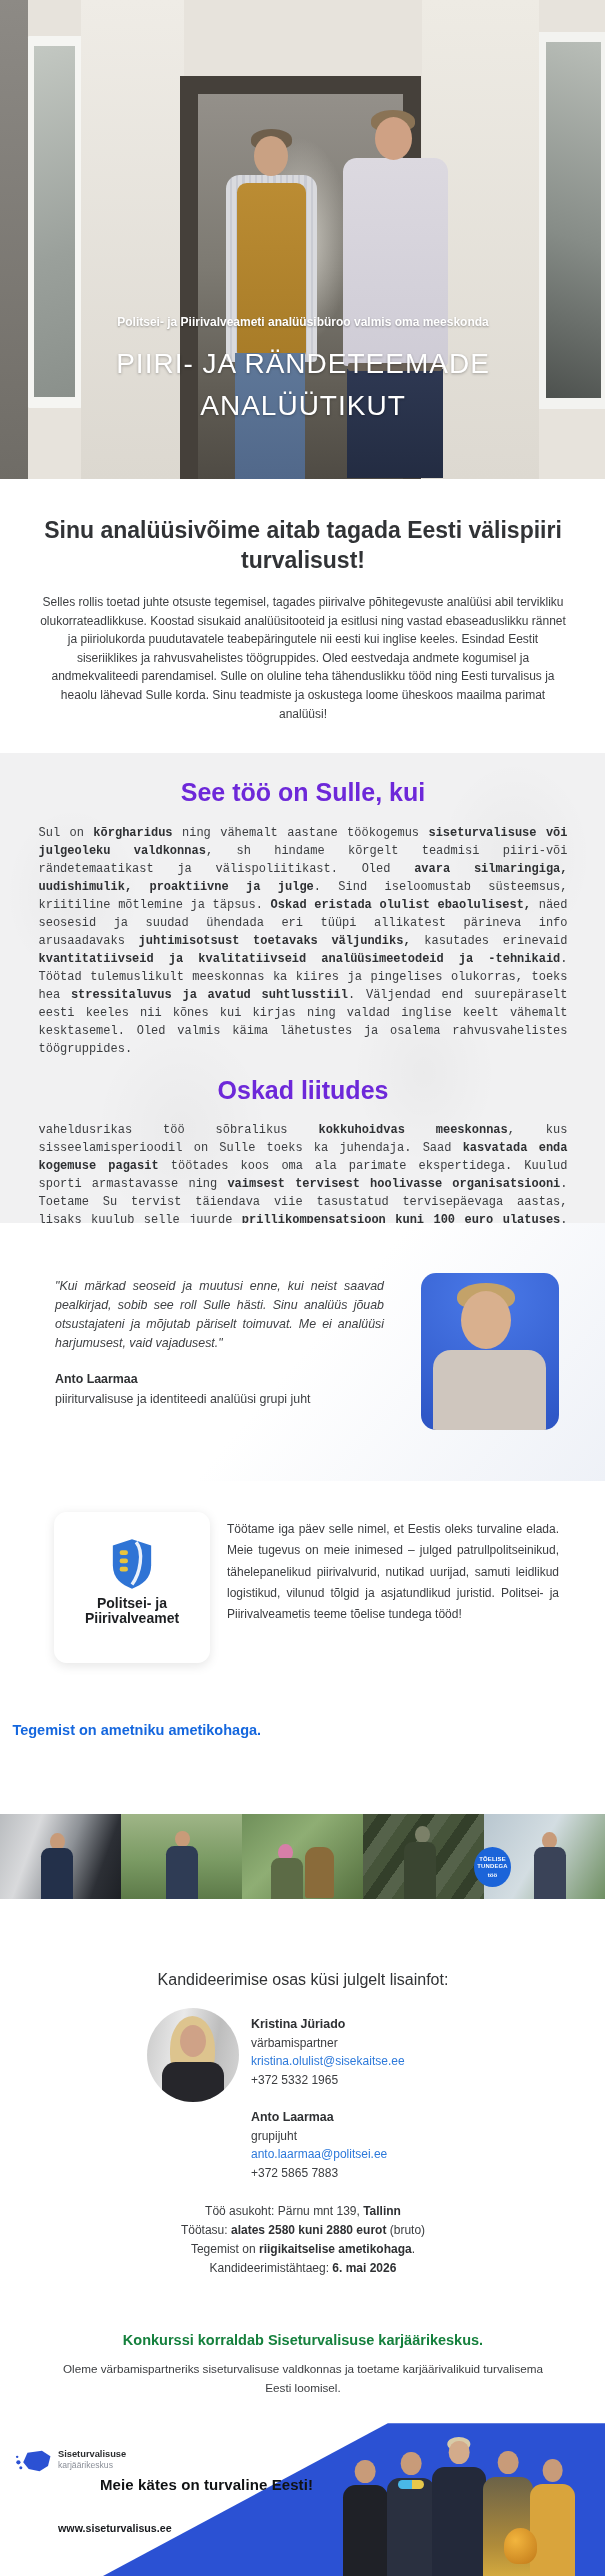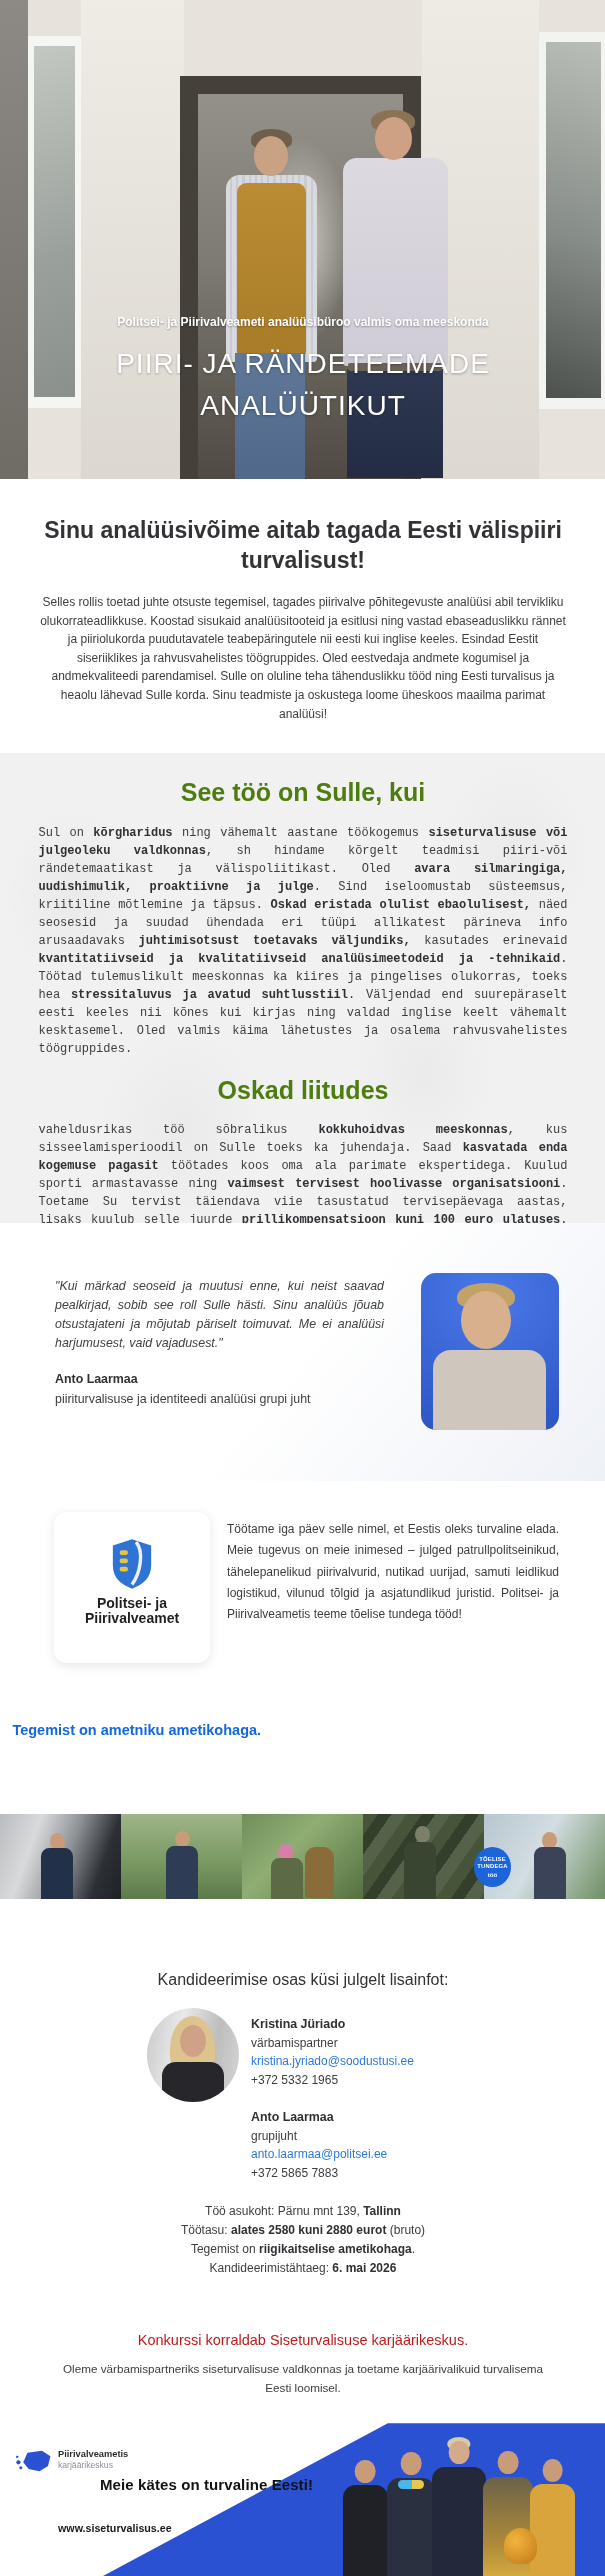--- a/index.html
+++ b/index.html
@@ -41,21 +41,21 @@
 
   
   .graysec{height:470px;background:#f1f1f2;position:relative;overflow:hidden;padding-top:25px;}
   .graysec::before{content:"";position:absolute;inset:0;
     background:
      radial-gradient(96px 124px at 12% 30%, rgba(0,0,0,.030), rgba(0,0,0,0) 70%),
      radial-gradient(110px 138px at 85% 22%, rgba(0,0,0,.026), rgba(0,0,0,0) 70%),
      radial-gradient(124px 151px at 30% 80%, rgba(0,0,0,.028), rgba(0,0,0,0) 70%),
      radial-gradient(103px 131px at 70% 68%, rgba(0,0,0,.026), rgba(0,0,0,0) 70%);
     pointer-events:none;}
-  .graysec h2{position:relative;text-align:center;font-size:25px;font-weight:600;color:#4d7c0f;}
+  .graysec h2{position:relative;text-align:center;font-size:25px;font-weight:600;color:#6d28d9;}
   .graysec .para{position:relative;margin:16.5px auto 0;width:529px;font-size:12px;line-height:18px;color:#3b3d40;text-align:justify;font-family:Liberation Mono, monospace;}
   .graysec h2.second{margin-top:18px;}
   .graysec .para b{color:#2e3033;}
 
   
   .quotesec{height:258px;position:relative;background:linear-gradient(130deg,#ffffff 50%,#eef1f7 100%);}
   .quote-text{position:absolute;left:55px;top:54px;width:329px;font-size:12.4px;font-style:italic;line-height:19px;color:#3f4144;text-align:justify;}
   .quote-author{position:absolute;left:55px;top:149px;font-size:12.4px;font-weight:700;color:#2f3134;}
   .quote-role{position:absolute;left:55px;top:169px;font-size:12.4px;color:#3c3e41;}
   .anto-photo{position:absolute;left:421px;top:50px;width:138px;height:157px;border-radius:15px;overflow:hidden;background:radial-gradient(150% 120% at 50% 15%,#4a79e8 0%,#2f58c8 70%,#2a4cb4 100%);}
@@ -108,21 +108,21 @@
   .link{color:#2d79da;text-decoration:none;cursor:pointer;}
   .c-block1{top:116px;}
   .c-block2{top:209px;}
 
   
   .details{height:103px;padding-top:12.4px;text-align:center;font-size:12px;line-height:19px;color:#3b3d40;}
   .details b{color:#2e3033;}
 
   
   .organizer{height:117px;text-align:center;padding-top:39px;}
-  .organizer h4{font-size:14.5px;font-weight:400;color:#b91c1c;}
+  .organizer h4{font-size:14.5px;font-weight:700;color:#15803d;}
   .organizer p{margin:12.4px auto 0;width:496px;font-size:11.7px;line-height:18.6px;color:#3b3d40;}
 
   
   .footer{height:166px;position:relative;overflow:hidden;background:#fff;}
   .blue-shape{position:absolute;inset:0;background:#2b51d3;clip-path:polygon(64% 8%,100% 8%,100% 100%,17% 100%);}
   .footer-logo{position:absolute;left:13.8px;top:39px;width:39px;height:29px;}
   .brand{position:absolute;left:58px;top:39px;}
   .brand .b-top{font-size:9.3px;font-weight:700;color:#2b2d30;}
   .brand .b-bottom{font-size:8.6px;color:#8a8f98;margin-top:1.4px;}
   .slogan{position:absolute;left:100px;top:66px;font-size:15px;font-weight:800;color:#101214;letter-spacing:0.1px;}
@@ -246,21 +246,21 @@
   <section class="contact">
     <h3>Kandideerimise osas küsi julgelt lisainfot:</h3>
     <div class="avatar">
       <div class="hair"></div>
       <div class="face"></div>
       <div class="body"></div>
     </div>
     <div class="c-block c-block1">
       <div class="c-name">Kristina Jüriado</div>
       <div>värbamispartner</div>
-      <a class="link">kristina.jyriado@soodustusi.ee</a>
+      <a class="link">kristina.olulist@sisekaitse.ee</a>
       <div>+372 5332 1965</div>
     </div>
     <div class="c-block c-block2">
       <div class="c-name">Anto Laarmaa</div>
       <div>grupijuht</div>
       <a class="link">anto.laarmaa@politsei.ee</a>
       <div>+372 5865 7883</div>
     </div>
   </section>
 
@@ -281,21 +281,21 @@
 
   <footer class="footer">
     <div class="blue-shape"></div>
     <svg class="footer-logo" viewBox="0 0 64 48">
       <path d="M22 6 L46 3 L60 12 L56 28 L42 37 L24 33 L15 22 Z" fill="#2b51d3"></path>
       <circle cx="7" cy="22" r="3.5" fill="#2b51d3"></circle>
       <circle cx="11" cy="31" r="2.5" fill="#2b51d3"></circle>
       <circle cx="5" cy="13" r="2" fill="#2b51d3"></circle>
     </svg>
     <div class="brand">
-      <div class="b-top">Piirivalveametis</div>
+      <div class="b-top">Siseturvalisuse</div>
       <div class="b-bottom">karjäärikeskus</div>
     </div>
     <div class="slogan">Meie kätes on turvaline Eesti!</div>
     <a class="url">www.siseturvalisus.ee</a>
     <div class="people">
       <div class="fg fg1">
           <div class="hd"></div>
           <div class="bd"></div>
         </div>
       <div class="fg fg2">

